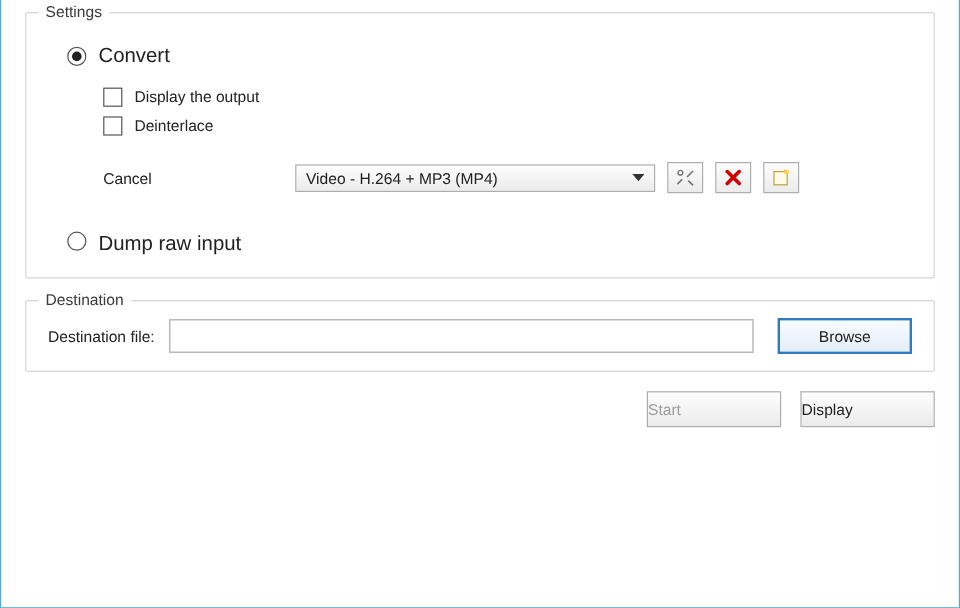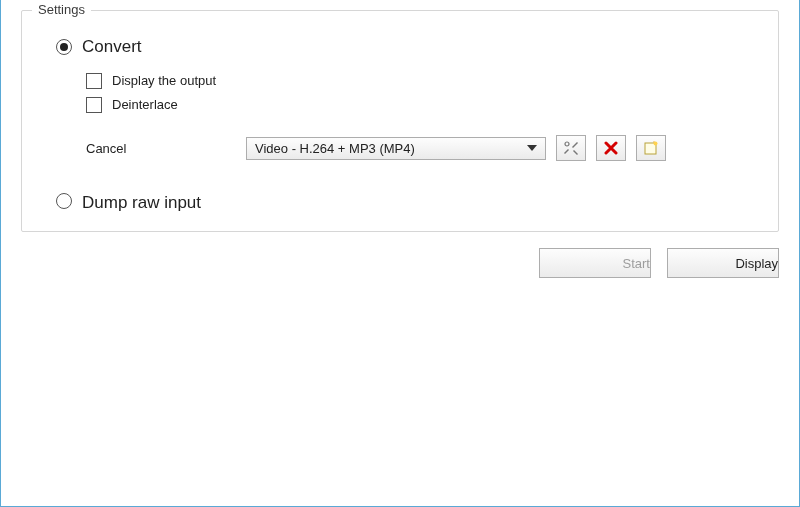--- a/index.html
+++ b/index.html
@@ -76,21 +76,21 @@
       border: 2px solid #2f7bbd;
       background: linear-gradient(#f7fbff, #e4eef8);
       display:flex; align-items:center; justify-content:center;
       font-size:13px;
     }
     .footer { display:flex; justify-content:flex-end; gap: 16px; padding: 16px 20px 0 20px; }
     .btn {
       width: 112px; height: 30px;
       border: 1px solid #adadad;
       background: linear-gradient(#fdfdfd, #ebebeb);
-      display:flex; align-items:center; justify-content:flex-end;
+      display:flex; align-items:center; justify-content:flex-start;
       font-size:13px;
     }
     .btn.disabled { color: #9d9d9d; }
   </style>
 </head>
 <body>
 
 <div class="panel">
   <div class="groupbox">
     <div class="groupbox-legend">Settings</div>
@@ -138,20 +138,30 @@
         </div>
       </div>
     </div>
 
     <div class="dump-row">
       <span class="radio"></span>
       <span class="radio-label">Dump raw input</span>
     </div>
   </div>
 
+  <div class="groupbox dest-group">
+    <div class="groupbox-legend">Destination</div>
+    <div class="dest-row">
+      <span class="dest-label">Destination file:</span>
+      <div class="dest-input" value=""></div>
+      <div class="browse-btn">
+        <span>Browse</span>
+      </div>
+    </div>
+  </div>
 </div>
 
 <div class="footer">
   <div class="btn disabled">
     <span>Start</span>
   </div>
   <div class="btn">
     <span>Display</span>
   </div>
 </div>

